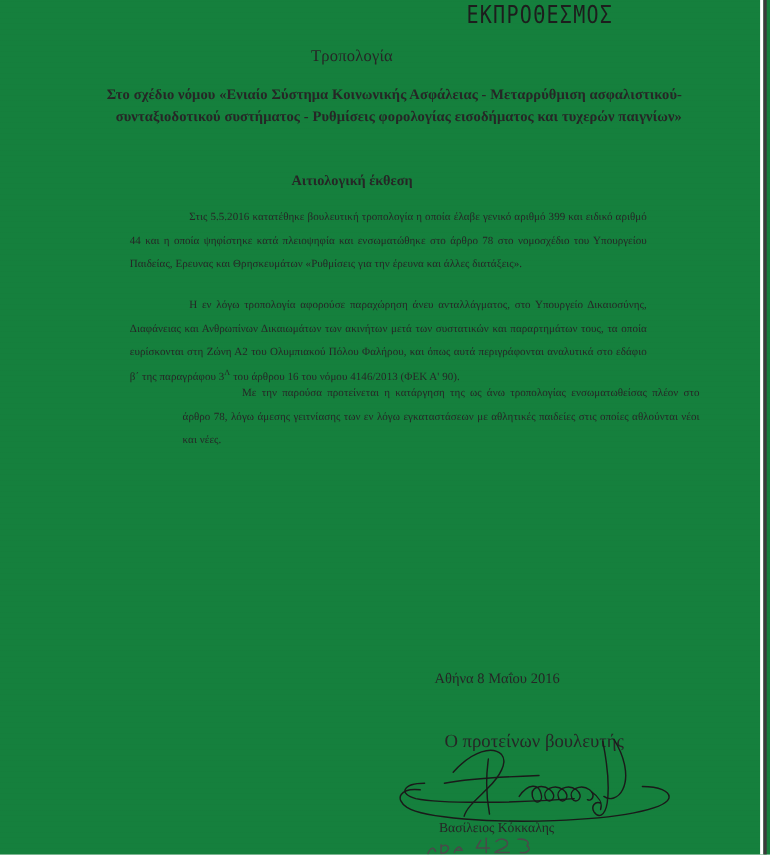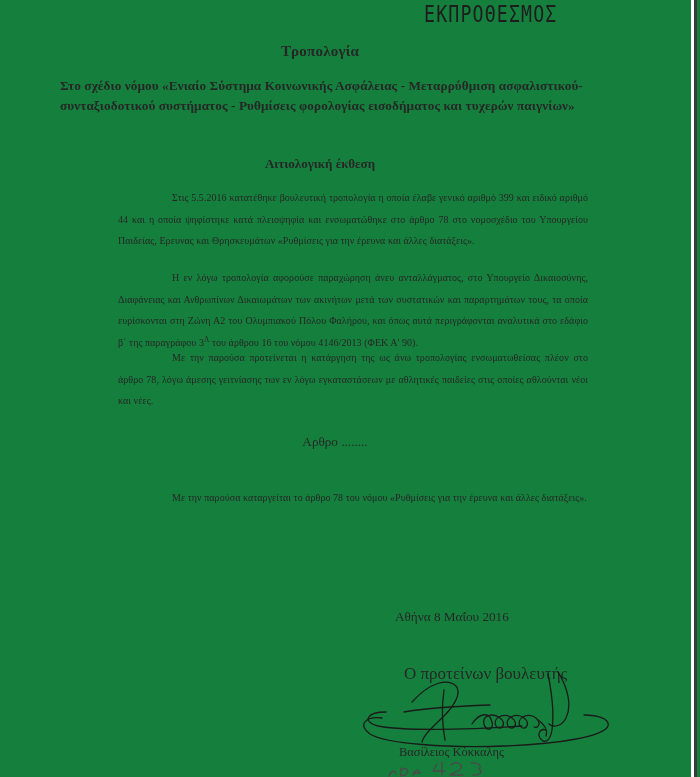--- a/index.html
+++ b/index.html
@@ -61,29 +61,29 @@
   }
 
   
   .doc-title {
     position: absolute;
     left: 0;
     top: 43px;
     width: 640px;
     text-align: center;
     font-size: 15px;
-    font-weight: bold;
+    font-weight: normal;
     letter-spacing: 0.2px;
   }
   .bill-title {
     position: absolute;
     left: 60px;
     top: 76px;
     width: 560px;
-    text-align: left;
+    text-align: right;
     font-size: 13.2px;
     font-weight: bold;
     line-height: 20px;
     letter-spacing: 0.1px;
   }
   .section-heading {
     position: absolute;
     left: 0;
     top: 156px;
     width: 640px;
@@ -99,21 +99,21 @@
     width: 470px;
     text-align: justify;
     text-justify: inter-word;
     font-size: 10px;
     line-height: 21.5px;
     text-indent: 54px;
     letter-spacing: 0.05px;
   }
   .para.p1 { top: 187px; }
   .para.p2 { top: 267px; }
-  .para.p3 { top: 347px; }
+  .para.p3 { top: 347px; margin-left: 48px; }
   .para.p4 { top: 487px; }
 
   .article-line {
     position: absolute;
     left: 0;
     top: 434px;
     width: 700px;
     text-align: center;
     font-size: 13.2px;
     padding-right: 30px;
@@ -176,23 +176,21 @@
   <div class="bill-title">Στο σχέδιο νόμου  «Ενιαίο Σύστημα Κοινωνικής Ασφάλειας - Μεταρρύθμιση ασφαλιστικού-συνταξιοδοτικού συστήματος - Ρυθμίσεις φορολογίας εισοδήματος και τυχερών παιγνίων»</div>
 
   <div class="section-heading">Αιτιολογική έκθεση</div>
 
   <div class="para p1">Στις 5.5.2016 κατατέθηκε βουλευτική τροπολογία η οποία έλαβε γενικό αριθμό 399 και ειδικό αριθμό 44 και η οποία ψηφίστηκε κατά πλειοψηφία και ενσωματώθηκε στο άρθρο 78 στο νομοσχέδιο του Υπουργείου Παιδείας, Ερευνας και Θρησκευμάτων «Ρυθμίσεις για την έρευνα και άλλες διατάξεις».</div>
 
   <div class="para p2"><span>Η εν λόγω τροπολογία αφορούσε παραχώρηση άνευ ανταλλάγματος,  στο Υπουργείο Δικαιοσύνης, Διαφάνειας και Ανθρωπίνων Δικαιωμάτων των ακινήτων μετά των συστατικών και παραρτημάτων τους, τα οποία ευρίσκονται στη Ζώνη Α2 του Ολυμπιακού Πόλου Φαλήρου, και όπως αυτά περιγράφονται αναλυτικά στο εδάφιο β΄ της παραγράφου 3</span><sup class="ord">Λ</sup><span> του άρθρου 16 του νόμου 4146/2013 (ΦΕΚ Α' 90).</span></div>
 
   <div class="para p3">Με την παρούσα προτείνεται η κατάργηση της ως άνω τροπολογίας ενσωματωθείσας πλέον στο άρθρο 78, λόγω άμεσης γειτνίασης των εν λόγω εγκαταστάσεων με αθλητικές παιδείες στις οποίες αθλούνται νέοι και νέες.</div>
 
-  <div class="article-line">Αρθρο ........</div>
-
-  <div class="para p4">Με την παρούσα καταργείται  το άρθρο 78 του νόμου «Ρυθμίσεις για την έρευνα και άλλες διατάξεις».</div>
+
 
   <div class="sig-date">Αθήνα 8 Μαΐου 2016</div>
 
   <div class="sig-role">Ο προτείνων βουλευτής</div>
 
   <svg class="sig-svg" viewBox="0 0 270 78">
     <g fill="none" stroke="#1a1a1a" stroke-width="1.3" stroke-linecap="round" stroke-linejoin="round">
 
       <path d="M30 46 C12 44 6 54 18 62 C34 72 96 76 152 74 C210 72 252 64 256 54
                C258 47 246 43 232 43"></path>

